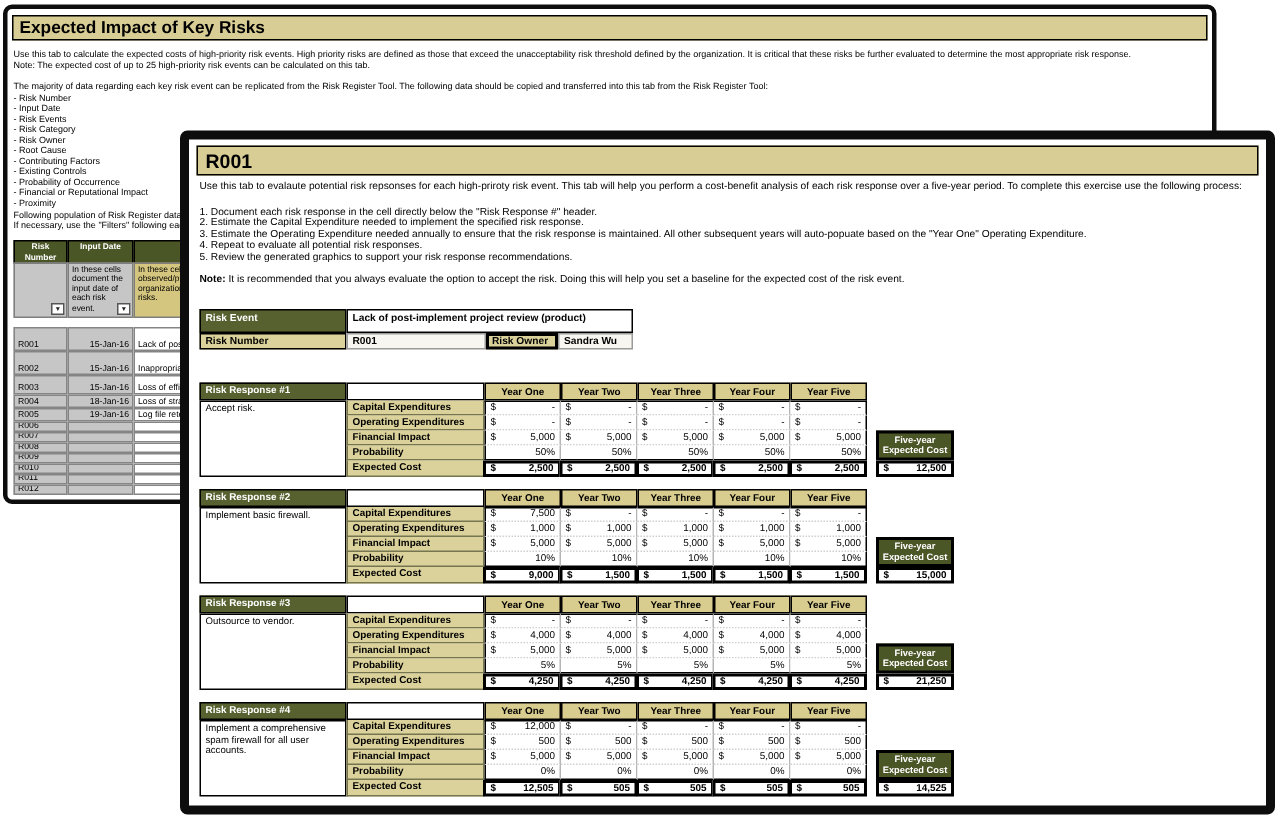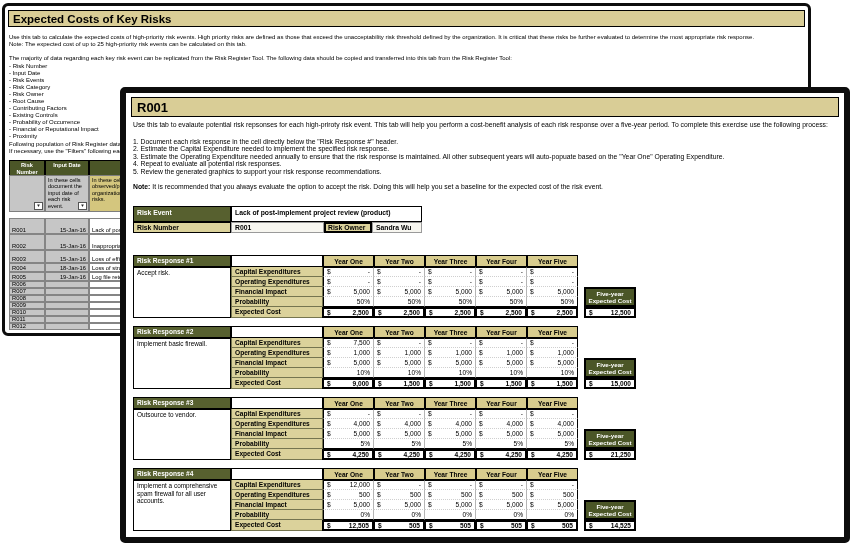--- a/index.html
+++ b/index.html
@@ -96,21 +96,21 @@
   .fy-box{grid-column:9;grid-row:4/6;background:var(--green-dark);color:#fff;font-weight:bold;
     font-size:6.2px;line-height:7px;text-align:center;border:2px solid #000;padding-top:1px;}
   .fy-val{grid-column:9;grid-row:6;display:flex;justify-content:space-between;align-items:center;
     font-size:6.6px;font-weight:bold;background:#fff;border:2px solid #000;padding:0 3px;}
   .bold{font-weight:bold;}
 </style>
 </head>
 <body>
 
 <div class="win-bg">
-  <div class="bg-titlebar">Expected Costs of Key Risks</div>
+  <div class="bg-titlebar">Expected Impact of Key Risks</div>
   <div class="bg-text" id="bg-intro1">Use this tab to calculate the expected costs of high-priority risk events. High priority risks are defined as those that exceed the unacceptability risk threshold defined by the organization. It is critical that these risks be further evaluated to determine the most appropriate risk response.</div>
   <div class="bg-text" id="bg-note">Note: The expected cost of up to 25 high-priority risk events can be calculated on this tab.</div>
   <div class="bg-text" id="bg-para2">The majority of data regarding each key risk event can be replicated from the Risk Register Tool. The following data should be copied and transferred into this tab from the Risk Register Tool:</div>
   <div id="bg-bullets">
       <div>- Risk Number</div>
       <div>- Input Date</div>
       <div>- Risk Events</div>
       <div>- Risk Category</div>
       <div>- Risk Owner</div>
       <div>- Root Cause</div>

